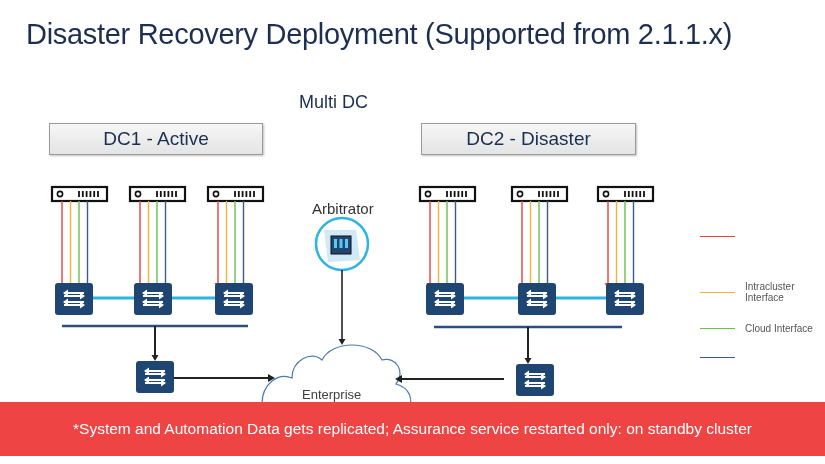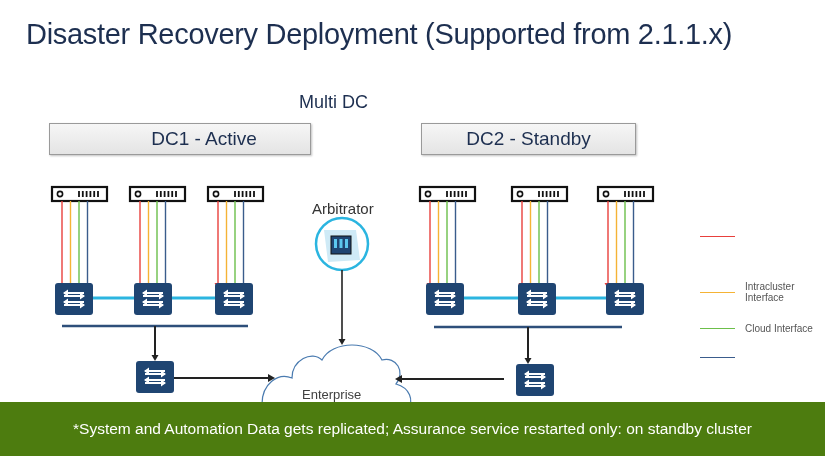--- a/index.html
+++ b/index.html
@@ -1,41 +1,41 @@
 <!DOCTYPE html>
 <html><head>
   <meta charset="utf-8">
   <style>
     html, body { margin: 0; padding: 0; background: #ffffff; }
     body { width: 825px; height: 464px; position: relative; overflow: hidden; font-family: "Liberation Sans", sans-serif; }
     .title { position: absolute; left: 26px; top: 18px; font-size: 29px; color: #1d2f50; letter-spacing: -0.3px; white-space: nowrap; font-weight: normal; }
     .subtitle { position: absolute; left: 299px; top: 92px; font-size: 18px; color: #1d2f50; white-space: nowrap; }
     .dc-box { position: absolute; height: 30px; background: linear-gradient(#f6f6f6, #e4e4e4); border: 1px solid #9a9a9a; box-shadow: 1px 1px 2px rgba(0,0,0,0.25); display: flex; align-items: center; justify-content: center; font-size: 19px; color: #1d2f50; }
-    #dc1 { left: 49px; top: 123px; width: 212px; padding-left: 48px; }
+    #dc1 { left: 49px; top: 123px; width: 212px; }
     #dc2 { left: 421px; top: 123px; width: 213px; }
     svg#diagram { position: absolute; left: 0; top: 0; }
     .arb-label { position: absolute; left: 312px; top: 200px; font-size: 15px; color: #333; }
     .cloud-label { position: absolute; left: 302px; top: 387px; font-size: 13px; color: #404040; }
     .legend-item { position: absolute; left: 700px; display: flex; align-items: center; }
     .legend-line { width: 35px; height: 0; border-top: 1.5px solid; margin-right: 10px; }
     .legend-text { font-size: 10px; color: #555; line-height: 11px; }
-    .footer { position: absolute; left: 0; top: 402px; width: 825px; height: 54px; background: #4d7c0f; display: flex; align-items: center; justify-content: center; color: #ffffff; font-size: 15.5px; }
+    .footer { position: absolute; left: 0; top: 402px; width: 825px; height: 54px; background: #ef4444; display: flex; align-items: center; justify-content: center; color: #ffffff; font-size: 15.5px; }
     .footer-under { position: absolute; left: 0; top: 456px; width: 825px; height: 8px; background: #ffffff; }
   </style>
 </head>
 <body>
 
 <div class="title">Disaster Recovery Deployment (Supported from 2.1.1.x)</div>
 <div class="subtitle">Multi DC</div>
 
 <div class="dc-box" id="dc1">
   <span>DC1 - Active</span>
 </div>
 <div class="dc-box" id="dc2">
-  <span>DC2 - Standby</span>
+  <span>DC2 - Disaster</span>
 </div>
 
 <svg id="diagram" width="825" height="464">
   <defs>
     <marker id="ah-red" markerWidth="6" markerHeight="6" refX="3" refY="5" orient="auto">
         <path d="M0,0 L6,0 L3,6 z" fill="#e8403c"></path>
       </marker>
   </defs>
   <g id="nodes-layer">
       <line x1="93" y1="298" x2="215" y2="298" stroke="#2bb5e0" stroke-width="3"></line>

